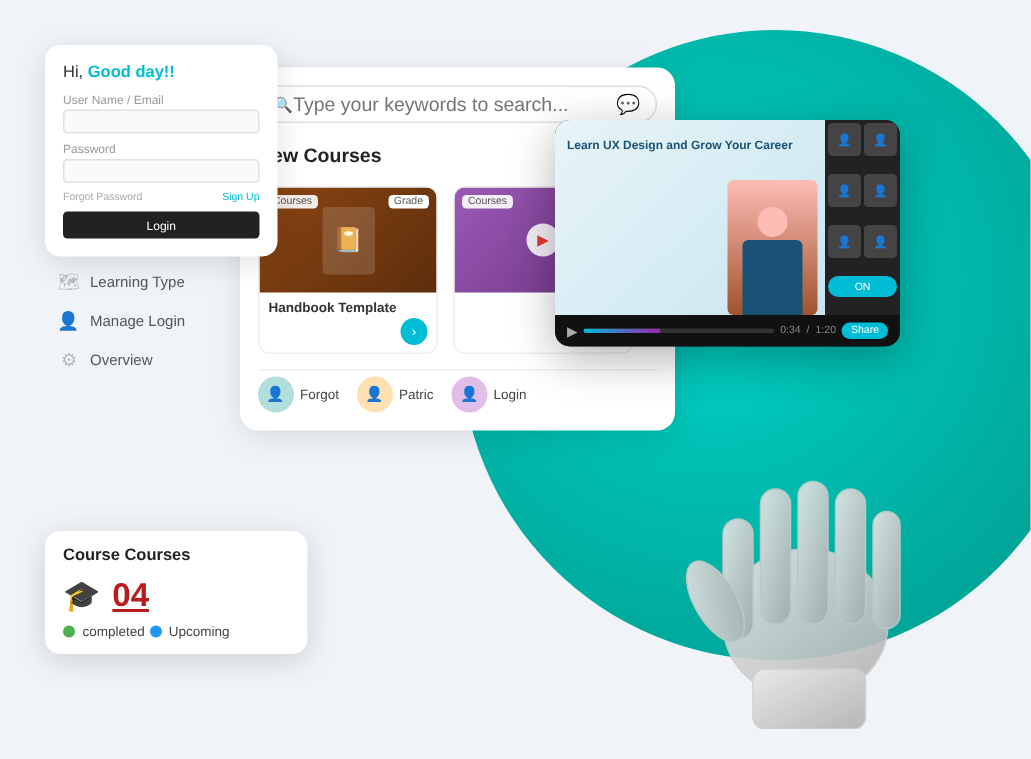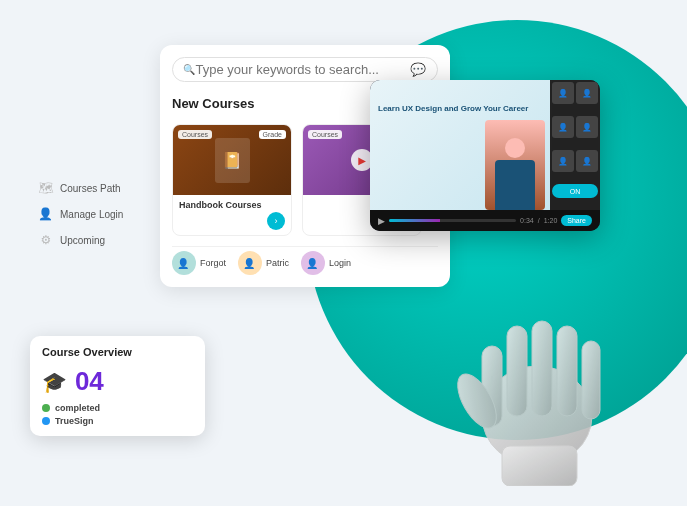--- a/index.html
+++ b/index.html
@@ -152,30 +152,30 @@
     .overview-stats {
       display: flex;
       align-items: center;
       gap: 8px;
     }
     .overview-icon {
       font-size: 20px;
       color: #555;
     }
     .overview-count {
-      font-size: 26px;
+      font-size: 22px;
       font-weight: 700;
-      color: #6d28d9;
+      color: #b91c1c;
+      text-decoration: underline;
     }
     .overview-legend {
       display: flex;
-      flex-direction: column;
+      flex-direction: row;
       gap: 3px;
       margin-top: 6px;
-      font-weight: bold;
     }
     .legend-item {
       display: flex;
       align-items: center;
       gap: 5px;
       font-size: 9px;
       color: #444;
     }
     .legend-dot {
       width: 8px;
@@ -382,21 +382,21 @@
     .video-main {
       flex: 1;
       position: relative;
       background: linear-gradient(135deg, #e8f4f8, #c8e6f0);
       display: flex;
       align-items: center;
       justify-content: center;
     }
     .video-text-overlay {
       position: absolute;
-      top: 24px;
+      top: 12px;
       left: 8px;
       font-size: 8px;
       font-weight: 700;
       color: #1a5276;
       line-height: 1.3;
     }
     .video-person {
       width: 60px;
       height: 90px;
       background: linear-gradient(180deg, #fdbcb4, #a0522d);
@@ -471,50 +471,66 @@
       font-size: 7px;
     }
   </style>
 </head>
 <body>
 
 <div class="bg-circle"></div>
 
 <div class="content-area">
 
+  <div class="login-panel">
+    <div class="greeting">
+      Hi, <strong>Good day!!</strong>
+    </div>
+    <div class="field-label">User Name / Email</div>
+    <div class="field-input"></div>
+    <div class="field-label">Password</div>
+    <div class="field-input"></div>
+    <div class="forgot-row">
+      <span>Forgot Password</span>
+      <span class="signup">Sign Up</span>
+    </div>
+    <div class="login-btn">
+      <span>Login</span>
+    </div>
+  </div>
 
   <div class="sidebar-items">
     <div class="sidebar-item">
       <span class="sidebar-icon">🗺</span>
-      <span class="sidebar-label">Courses Path</span>
+      <span class="sidebar-label">Learning Type</span>
     </div>
     <div class="sidebar-item">
       <span class="sidebar-icon">👤</span>
       <span class="sidebar-label">Manage Login</span>
     </div>
     <div class="sidebar-item">
       <span class="sidebar-icon">⚙</span>
-      <span class="sidebar-label">Upcoming</span>
+      <span class="sidebar-label">Overview</span>
     </div>
   </div>
 
   <div class="course-overview">
-    <div class="course-overview-title">Course Overview</div>
+    <div class="course-overview-title">Course Courses</div>
     <div class="overview-stats">
       <span class="overview-icon">🎓</span>
       <span class="overview-count">04</span>
     </div>
     <div class="overview-legend">
       <div class="legend-item">
         <span class="legend-dot dot-completed"></span>
         <span>completed</span>
       </div>
       <div class="legend-item">
         <span class="legend-dot dot-upcoming"></span>
-        <span>TrueSign</span>
+        <span>Upcoming</span>
       </div>
     </div>
   </div>
 
   <div class="course-panel">
     <div class="search-bar">
       <span class="search-icon">🔍</span>
       <input type="text" placeholder="Type your keywords to search..." style="">
       <span class="panel-icon">💬</span>
     </div>
@@ -526,21 +542,21 @@
     </div>
 
     <div class="course-cards">
       <div class="course-card">
         <div class="card-thumb card-thumb-1">
           <span class="thumb-label">Courses</span>
           <span class="card-grade-badge">Grade</span>
           <div style="width:35px;height:45px;background:rgba(255,255,255,0.15);border-radius:3px;display:flex;align-items:center;justify-content:center;color:white;font-size:16px;">📔</div>
         </div>
         <div class="card-info">
-          <div class="card-name">Handbook Courses</div>
+          <div class="card-name">Handbook Template</div>
           <div class="card-action">
             <div class="card-btn">›</div>
           </div>
         </div>
       </div>
 
       <div class="course-card">
         <div class="card-thumb card-thumb-2">
           <span class="thumb-label">Courses</span>
           <span class="card-grade-badge">Grade</span>

